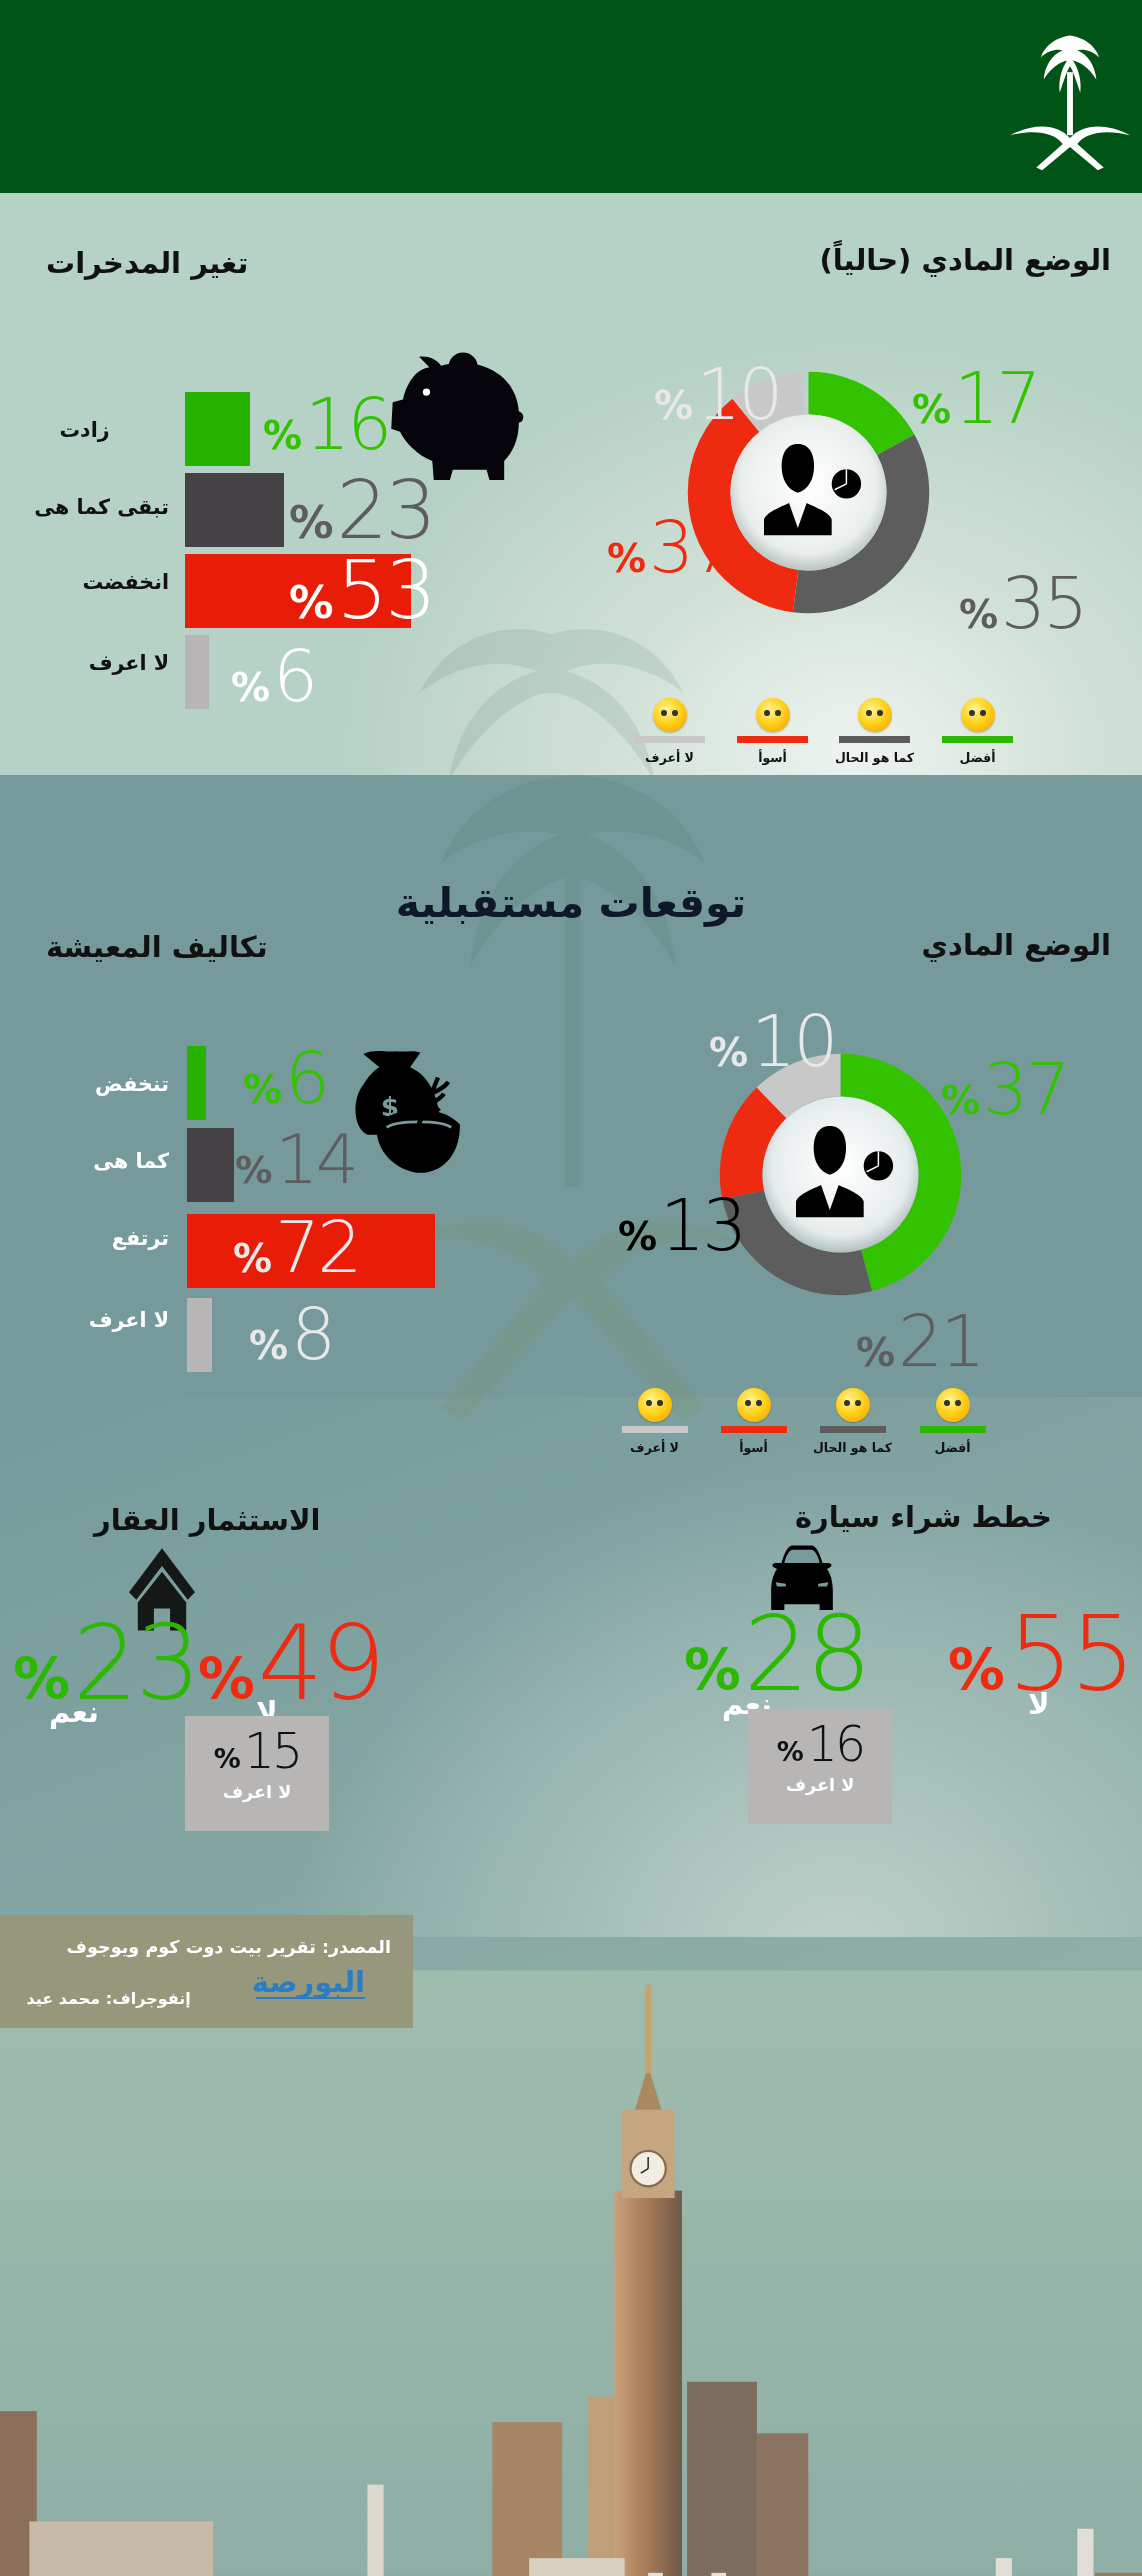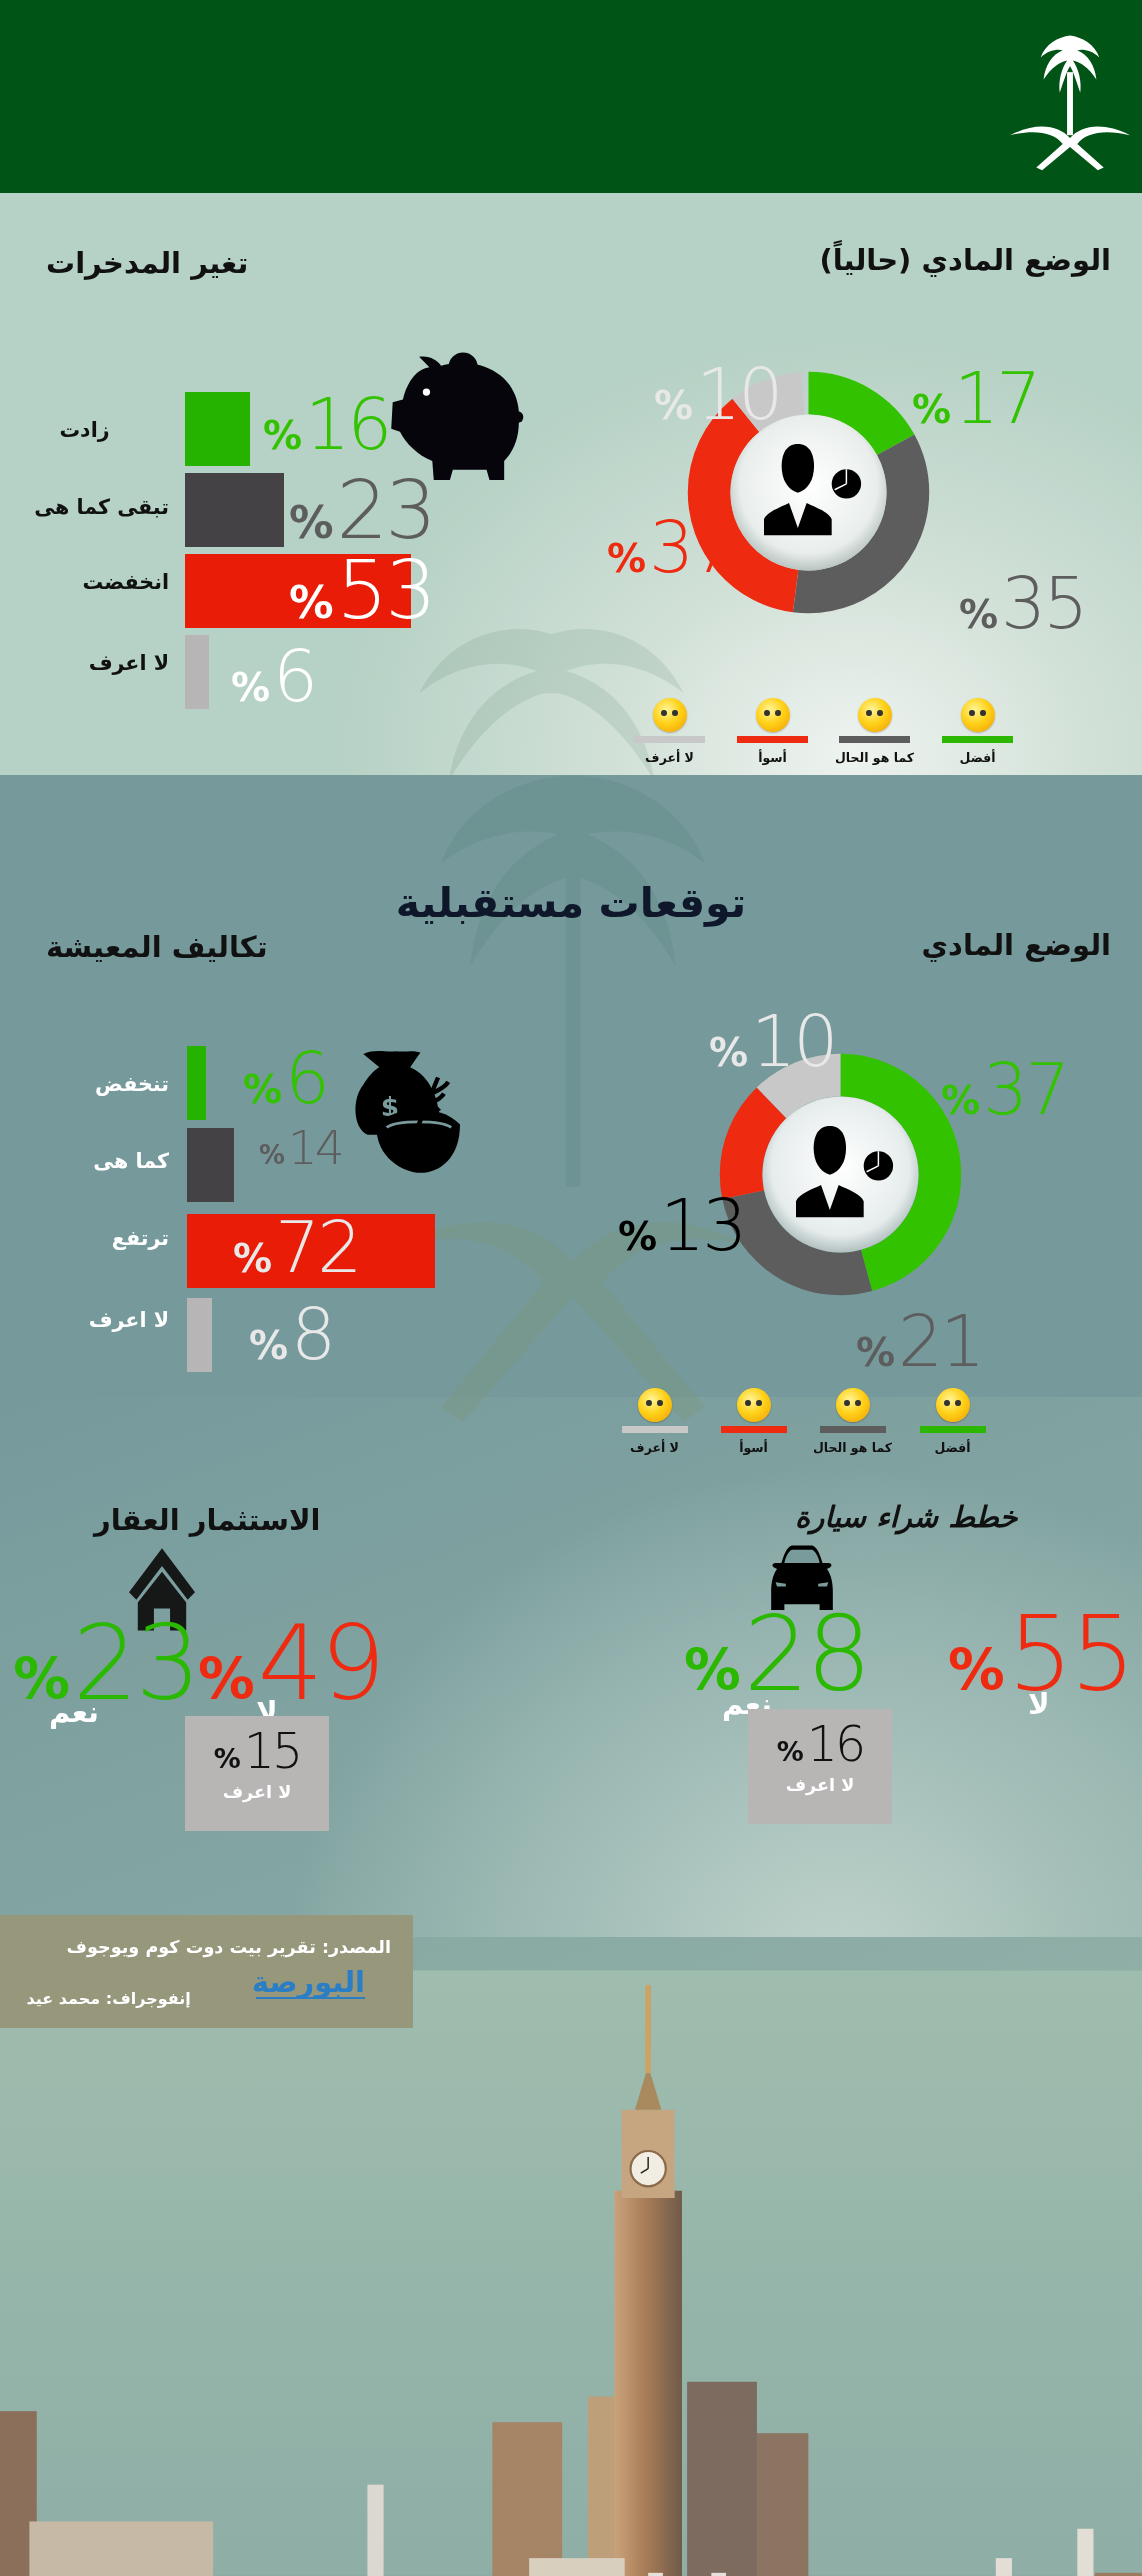--- a/index.html
+++ b/index.html
@@ -186,21 +186,21 @@
   <path d="M84 118 L116 40 M98 80 C106 74 118 72 124 62 M104 64 C112 58 124 56 130 46 M92 96 C100 90 110 90 118 82" stroke="#000" stroke-width="6" fill="none"></path>
 </svg>
 
 <div class="abs" style="left:187px;top:1046px;">
   <div class="abs bar-label ar light" style="left:-187px;top:26px;">تنخفض</div>
   <div class="abs bar" style="left:0;top:0;width:19px;background:#26b300;"></div>
   <div class="abs num" style="left:56px;top:-8.8px;font-size:71px;color:#33c200;"><span class="pct">%</span><span>6</span></div>
 
   <div class="abs bar-label ar light" style="left:-187px;top:103px;">كما هى</div>
   <div class="abs bar" style="left:0;top:82px;width:47px;background:#444244;"></div>
-  <div class="abs num" style="left:72px;top:74px;font-size:47px;color:#5e5d5e;"><span class="pct">%</span><span>14</span></div>
+  <div class="abs num" style="left:48px;top:74px;font-size:68px;color:#5e5d5e;"><span class="pct">%</span><span>14</span></div>
 
   <div class="abs bar-label ar light" style="left:-187px;top:180px;">ترتفع</div>
   <div class="abs bar" style="left:0;top:168px;width:248px;background:#e81c07;"></div>
   <div class="abs num" style="left:46px;top:160px;font-size:71px;color:#e8e8e8;"><span class="pct">%</span><span>72</span></div>
 
   <div class="abs bar-label ar light" style="left:-187px;top:262px;">لا اعرف</div>
   <div class="abs bar" style="left:0;top:252px;width:25px;background:#b7b5b6;"></div>
   <div class="abs num" style="left:62px;top:247px;font-size:71px;color:#e8e8e8;"><span class="pct">%</span><span>8</span></div>
 </div>
 
@@ -265,21 +265,21 @@
 </svg>
 <div class="abs num" style="left:198px;top:1603px;font-size:103px;color:#ee2a10;"><span class="pct">%</span><span>49</span></div>
 <div class="abs ar yes-no-label" style="left:256px;top:1695px;">لا</div>
 <div class="abs num" style="left:13.2px;top:1603px;font-size:103px;color:#2bb800;"><span class="pct">%</span><span>23</span></div>
 <div class="abs ar yes-no-label" style="left:49px;top:1695px;">نعم</div>
 <div class="abs dk-box" style="left:185px;top:1716px;">
   <span class="num"><span class="pct">%</span><span>15</span></span>
   <span class="dk-label ar">لا اعرف</span>
 </div>
 
-<div class="abs ar section-title" style="left:795px;top:1500px;font-style:italic;">خطط شراء سيارة</div>
+<div class="abs ar section-title" style="left:795px;top:1500px;">خطط شراء سيارة</div>
 <svg class="abs" style="left:768px;top:1544px;" width="68" height="69" viewBox="0 0 92 94">
   <path d="M18 26 C22 12 26 4 32 2 L60 2 C66 4 70 12 74 26 L82 26 C86 26 88 30 84 32 L80 34 C86 42 88 54 88 64 L88 90 L70 90 L70 82 L22 82 L22 90 L4 90 L4 64 C4 54 6 42 12 34 L8 32 C4 30 6 26 10 26Z" fill="#000"></path>
   <path d="M22 26 C24 16 28 10 32 8 L60 8 C64 10 68 16 70 26Z" fill="#7a9b9c"></path>
   <path d="M10 52 L24 54 L24 58 L12 58Z M82 52 L68 54 L68 58 L80 58Z" fill="#7a9b9c"></path>
 </svg>
 <div class="abs num" style="left:948px;top:1594px;font-size:103px;color:#ee2a10;"><span class="pct">%</span><span>55</span></div>
 <div class="abs ar yes-no-label" style="left:1028px;top:1687px;">لا</div>
 <div class="abs num" style="left:684px;top:1594px;font-size:103px;color:#2bb800;"><span class="pct">%</span><span>28</span></div>
 <div class="abs ar yes-no-label" style="left:722px;top:1687px;">نعم</div>
 <div class="abs dk-box" style="left:748px;top:1709px;">

